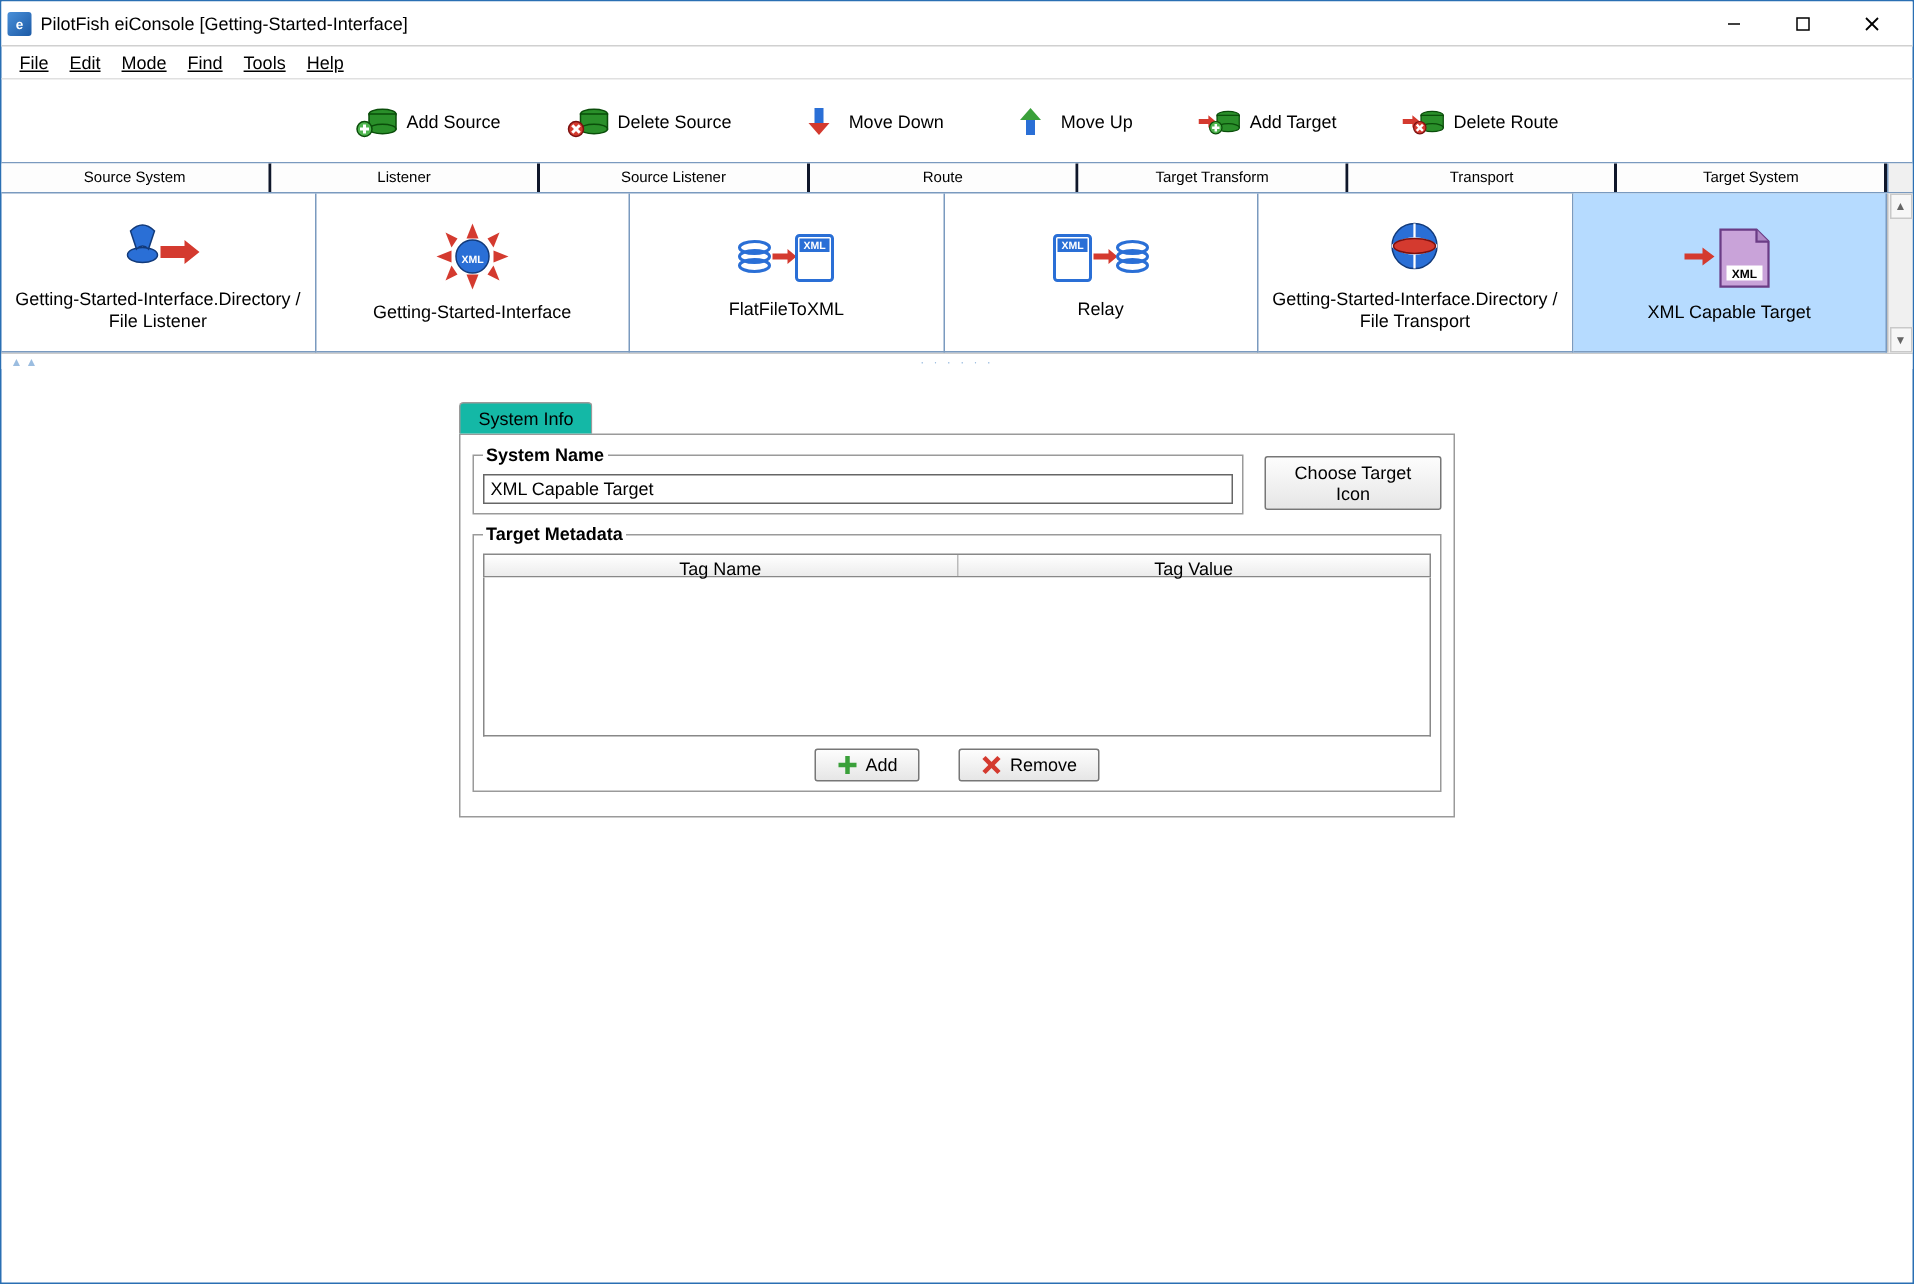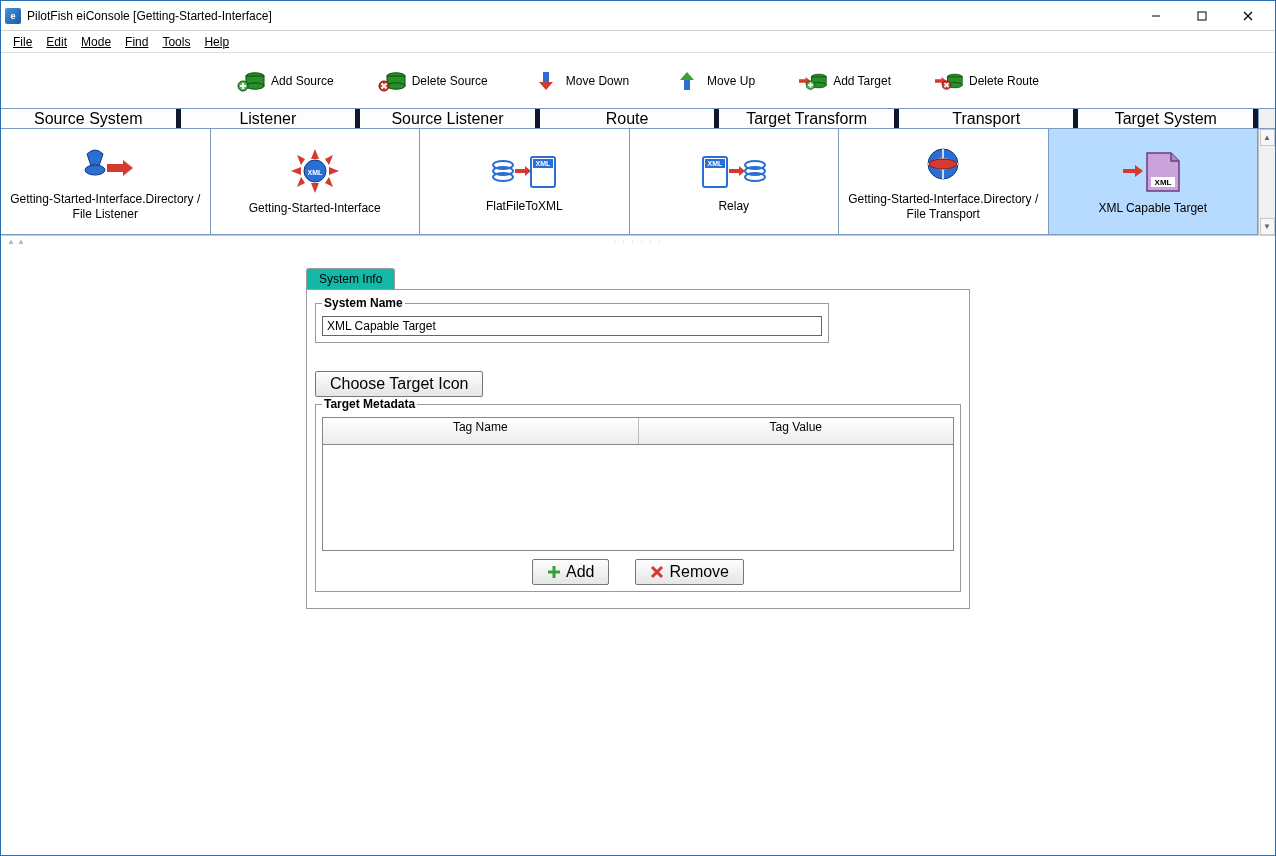--- a/index.html
+++ b/index.html
@@ -83,23 +83,23 @@
     position: relative;
   }
   .stage-header-row {
     display: flex;
     border-bottom: 1px solid #7a9abf;
     height: 20px;
   }
   .stage-header {
     flex: 1;
     text-align: center;
-    border-right: 5px solid #0f172a;
+    border-right: 2px solid #0f172a;
     background: #fdfdfd;
-    font-size: 16px;
+    font-size: 10px;
     line-height: 19px;
   }
   .stage-header:last-child { border-right: none; }
   .scrollbar-gutter-head {
     width: 17px;
     border-left: 1px solid #7a9abf;
     background:#f0f0f0;
   }
   .stage-row {
     display: flex;
@@ -198,44 +198,44 @@
     border:1px solid #9a9a9a;
     margin: 0 0 6px 0;
     padding: 6px;
   }
   fieldset.group > legend {
     font-weight: bold;
     font-size: 12px;
     padding: 0 2px;
   }
   .row1 {
-    display:flex; gap: 14px; align-items:flex-start;flex-direction:column;
+    display:flex; gap: 14px; align-items:flex-start;
   }
   .sysname-input {
     width: 500px;
     height: 20px;
     border:1px solid #666;
     padding: 2px 4px;
     font-size:12px;
     font-family:inherit;
   }
   .btn {
     border:1px solid #777;
     background: linear-gradient(#fdfdfd,#e6e6e6);
     padding: 3px 14px;
-    font-size:16px;
+    font-size:12px;
     border-radius:2px;
     display:inline-flex;align-items:center;gap:5px;
   }
   .btn svg { width:14px;height:14px; }
   .meta-table-head {
     display:flex;
     border:1px solid #888;
     background:linear-gradient(#fff,#ececec);
-    height:28px;
+    height:16px;
   }
   .meta-table-head > div {
     flex:1;text-align:center;line-height:19px;border-right:1px solid #bbb;
   }
   .meta-table-head > div:last-child { border-right:none; }
   .meta-table-body {
     border:1px solid #888;border-top:none;height:106px;background:#fff;
   }
   .meta-btns {
     display:flex;justify-content:center;gap:26px;margin-top:8px;

